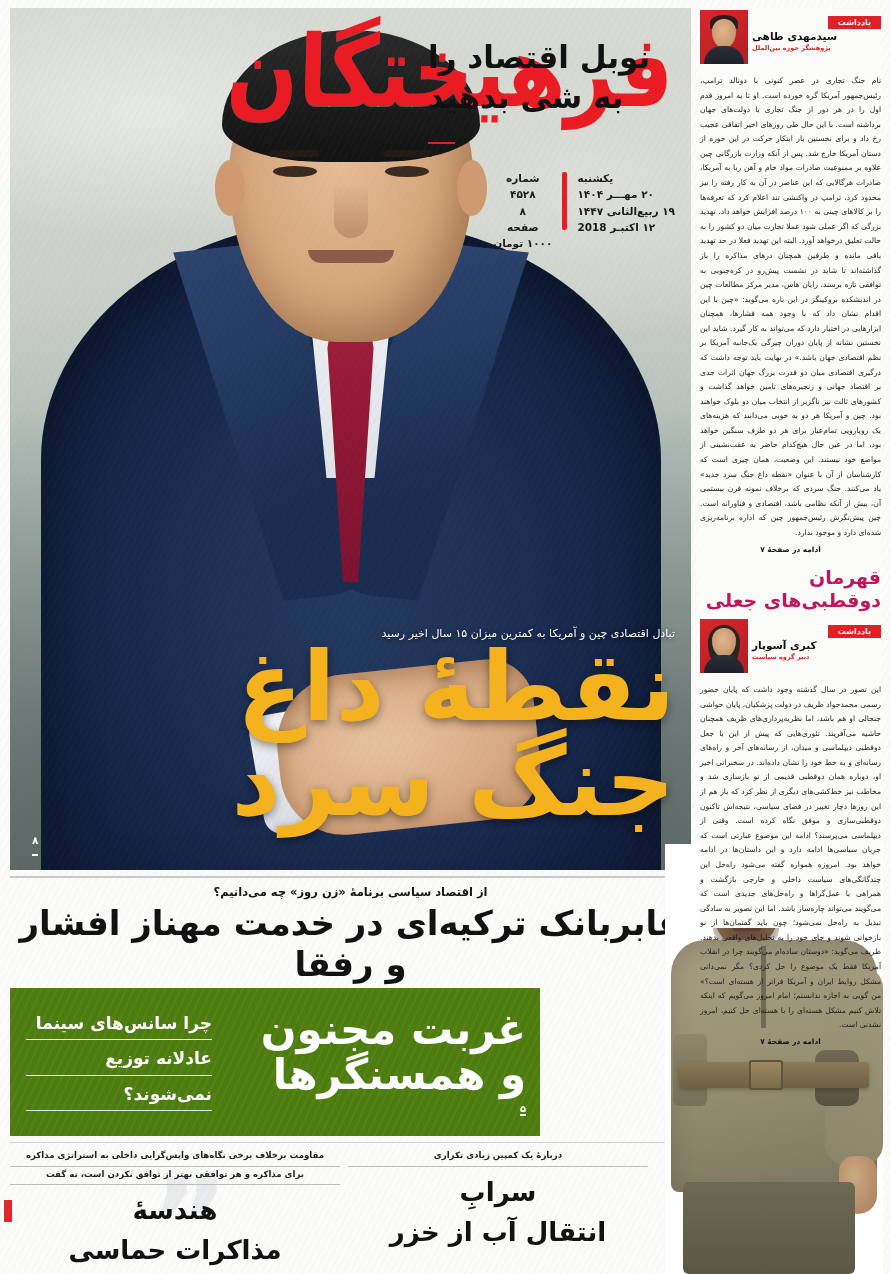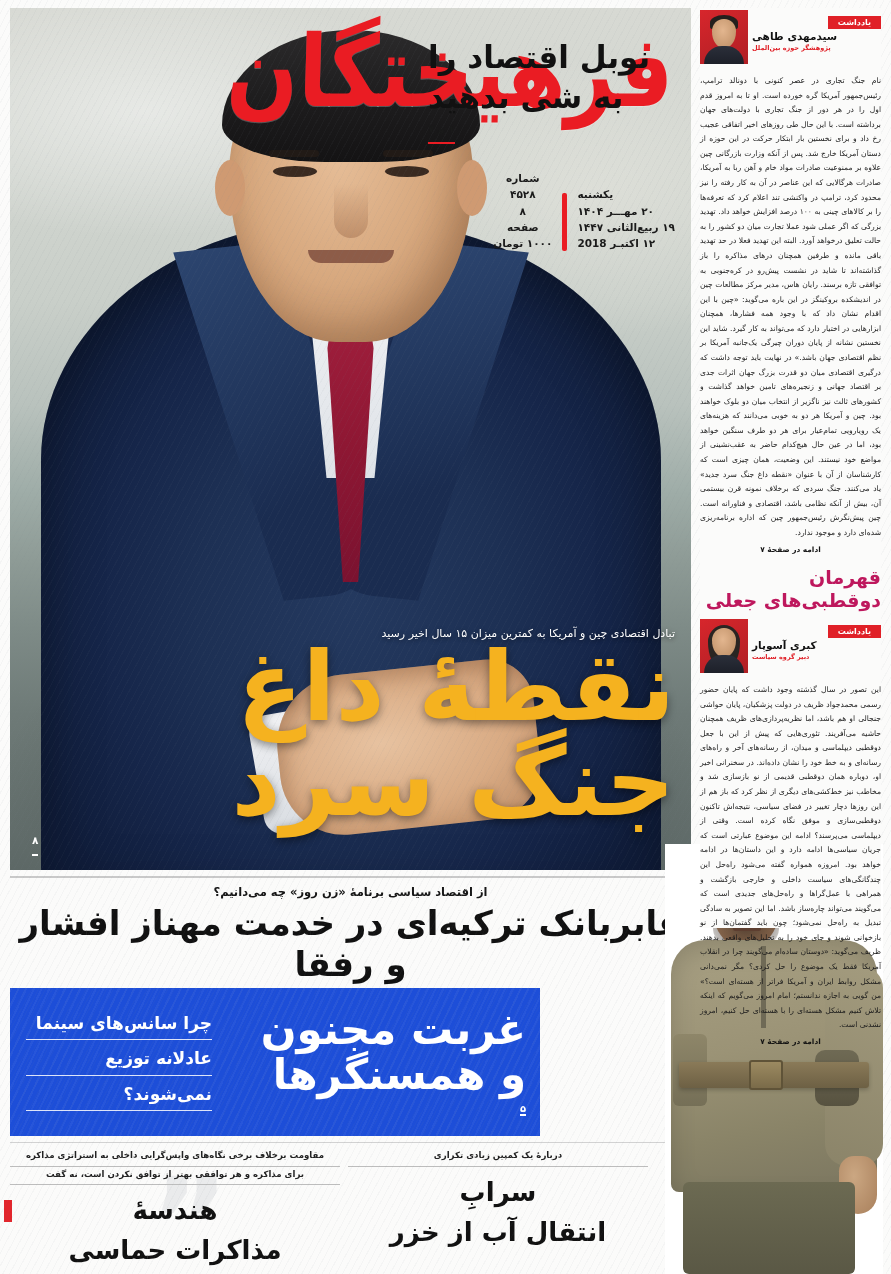--- a/index.html
+++ b/index.html
@@ -148,21 +148,21 @@
     text-align: left;
     white-space: nowrap;
     direction: rtl;
     transform: scaleY(1.18) skewX(-2deg);
     transform-origin: right top;
     text-shadow: 0 1px 0 rgba(255,255,255,.25);
   }
   .masthead-info {
     position:absolute; right: 0; top: 148px;
     display:flex; flex-direction: row-reverse; gap: 10px;
-    align-items: flex-end;
+    align-items: flex-start;
     direction: rtl;
   }
   .mi-col { text-align: center; font-size: 10.5px; color:#1a1a1a; line-height: 1.55; font-weight:700; }
   .mi-col.date { text-align: left; }
   .mi-sep { width: 5px; height: 58px; background:#ea1c23; border-radius: 2px; margin-top:2px; }
 
   
   .top-head {
     position:absolute; left: 418px; top: 30px; width: 268px;
     z-index: 6; text-align: left;
@@ -339,21 +339,21 @@
   .band-title {
     text-align: center; font-size: 34px; font-weight: 900; color:#111;
     letter-spacing: -1px; line-height: 1.2;
   }
   .band-page { text-align: right; padding-right: 4px; margin-top: 2px; }
 
   
   .redbox {
     position:absolute; left: 10px; top: 988px;
     width: 530px; height: 148px;
-    background: #1d4ed8;
+    background: #4d7c0f;
     display:flex; flex-direction: row-reverse; align-items: center;
     overflow:hidden;
   }
   .redbox::before{
     content:""; position:absolute; inset:0;
     background: repeating-linear-gradient(115deg, rgba(255,255,255,.045) 0 2px, transparent 2px 7px);
   }
   .rb-right { width: 218px; padding: 0 16px; position:relative; z-index:2; }
   .rb-line {
     color:#fff; font-size: 17px; font-weight: 800; text-align:right;

